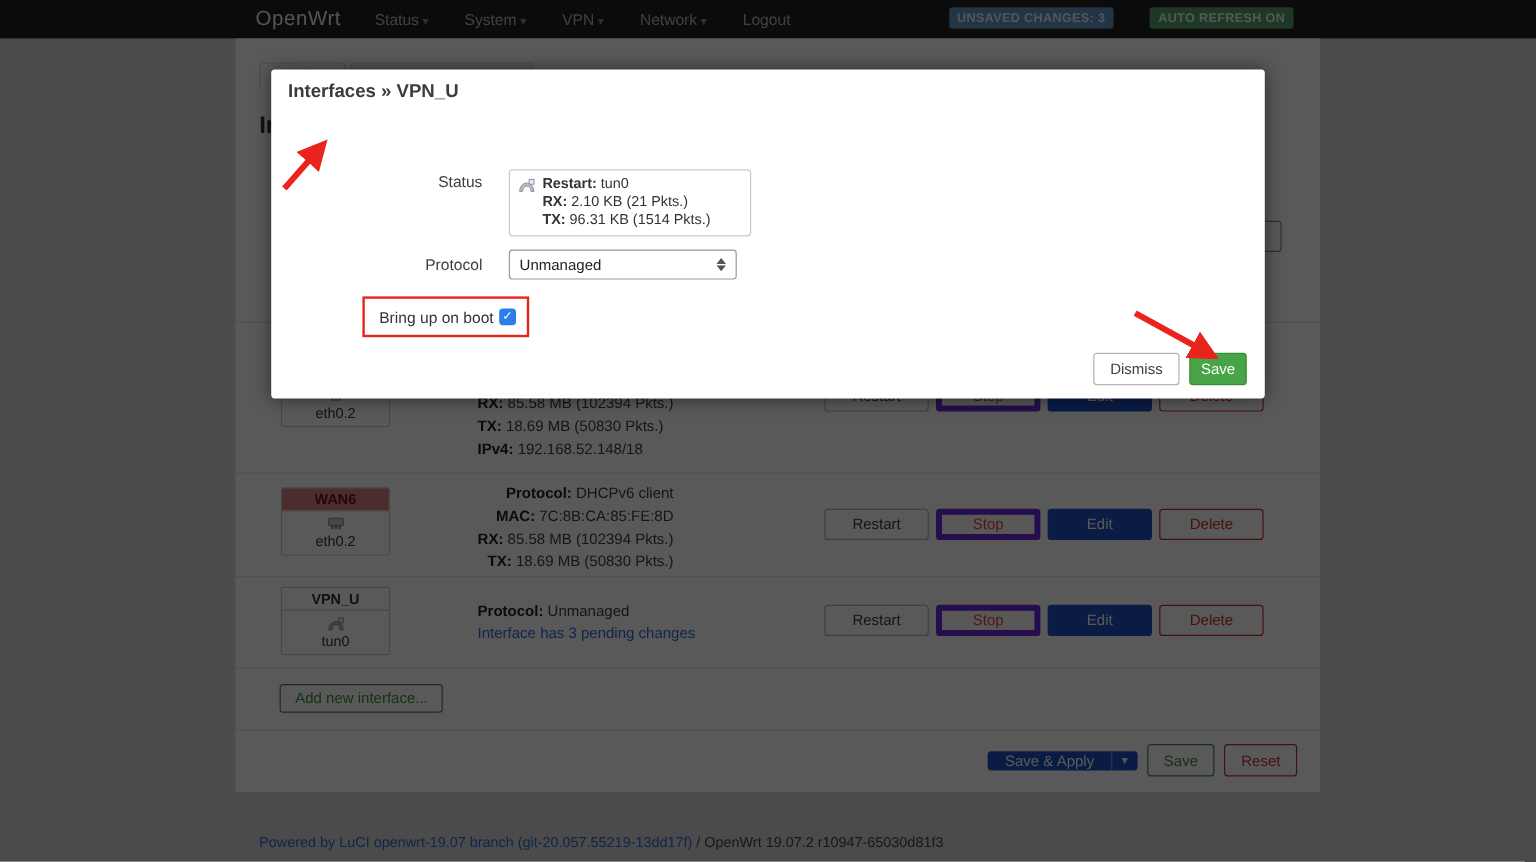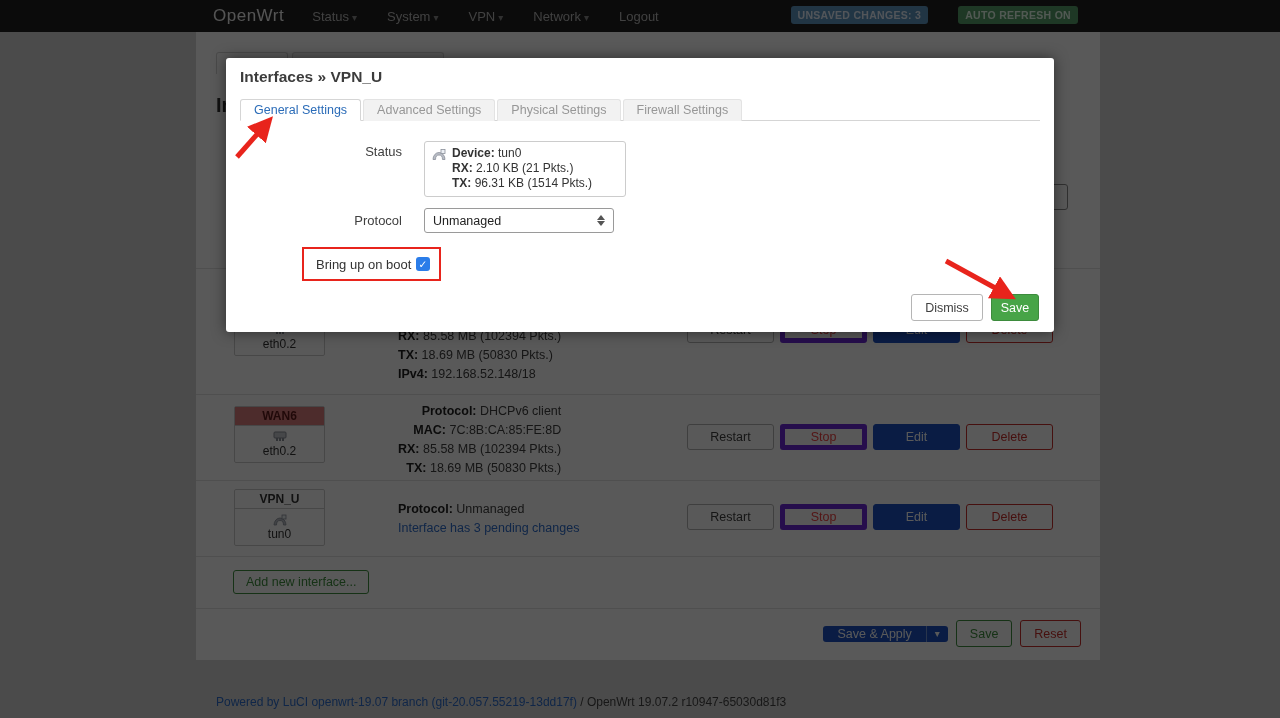--- a/index.html
+++ b/index.html
@@ -198,35 +198,29 @@
   </div>
 
   <div class="page-footer">
     <a>Powered by LuCI openwrt-19.07 branch (git-20.057.55219-13dd17f)</a><span> / OpenWrt 19.07.2 r10947-65030d81f3</span>
   </div>
 
   <div class="overlay"></div>
 
   <div class="modal">
     <div class="modal-title">Interfaces » VPN_U</div>
-    <div class="modal-tabs">
-      <div class="m-tab active">General Settings</div>
-      <div class="m-tab inactive">Advanced Settings</div>
-      <div class="m-tab inactive">Physical Settings</div>
-      <div class="m-tab inactive">Firewall Settings</div>
-    </div>
 
     <div class="field-label" style="left:0; top:86px;">Status</div>
     <div class="status-box">
       <svg class="icon-tun" style="margin-top:1px;" width="16" height="14" viewBox="0 0 16 13">
           <path d="M2 12 A6 7 0 0 1 14 12 L11.5 12 A3.5 4.5 0 0 0 4.5 12 Z" fill="#b9bdc6" stroke="#8a8f99" stroke-width="0.8"></path>
           <rect x="10" y="2" width="4" height="4" fill="#eceff4" stroke="#8a8f99" stroke-width="0.8"></rect>
         </svg>
       <div class="status-lines">
-        <div><b>Device:</b><span> tun0</span></div>
+        <div><b>Restart:</b><span> tun0</span></div>
         <div><b>RX:</b><span> 2.10 KB (21 Pkts.)</span></div>
         <div><b>TX:</b><span> 96.31 KB (1514 Pkts.)</span></div>
       </div>
     </div>
 
     <div class="field-label" style="left:0; top:155px;">Protocol</div>
     <div class="proto-select">
       <span>Unmanaged</span>
       <span class="sel-caret">
         <svg width="8" height="5" viewBox="0 0 8 5">

